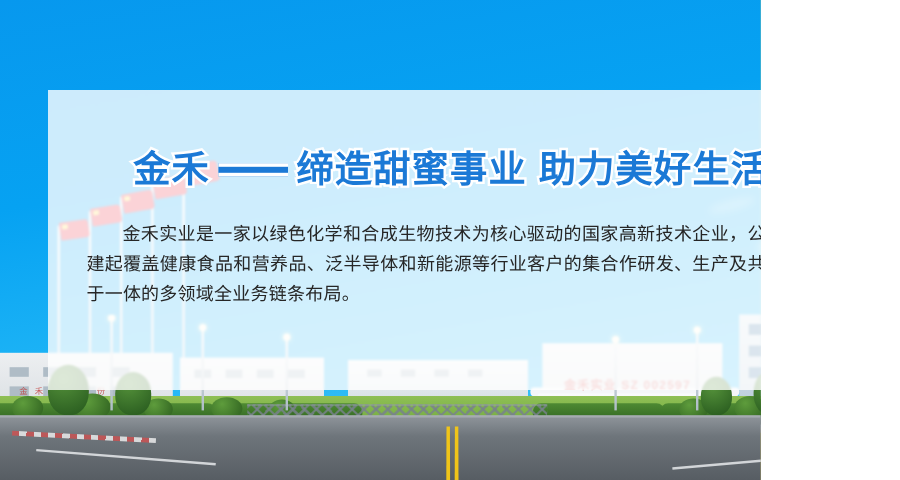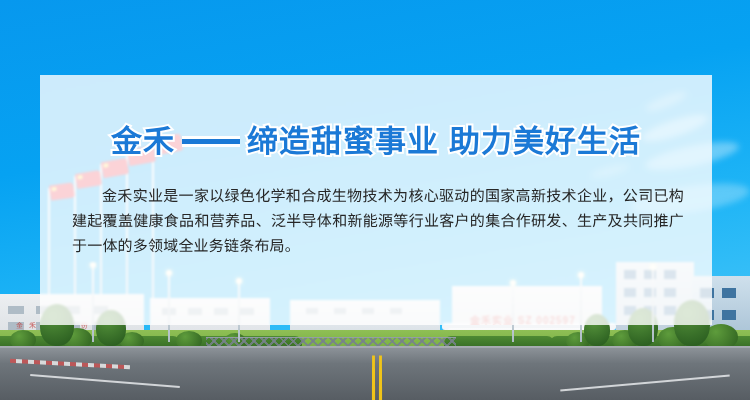--- a/index.html
+++ b/index.html
@@ -5,21 +5,21 @@
 <style>
   html,body{margin:0;padding:0;background:#fff;}
   body{
     font-family:"Liberation Sans","DejaVu Sans",sans-serif;
     -webkit-font-smoothing:antialiased;
   }
 
   
   #banner{
     position:relative;
-    width:750px;height:400px;
+    width:634px;height:400px;
     overflow:hidden;
     background:#fde047;
   }
 
   
   .sky{
     position:absolute;left:0;top:0;width:750px;height:330px;
     background:linear-gradient(170deg,#0798EE 0%,#06A2F2 38%,#1FB5F6 70%,#43C4F8 100%);
   }
   .cloud{

